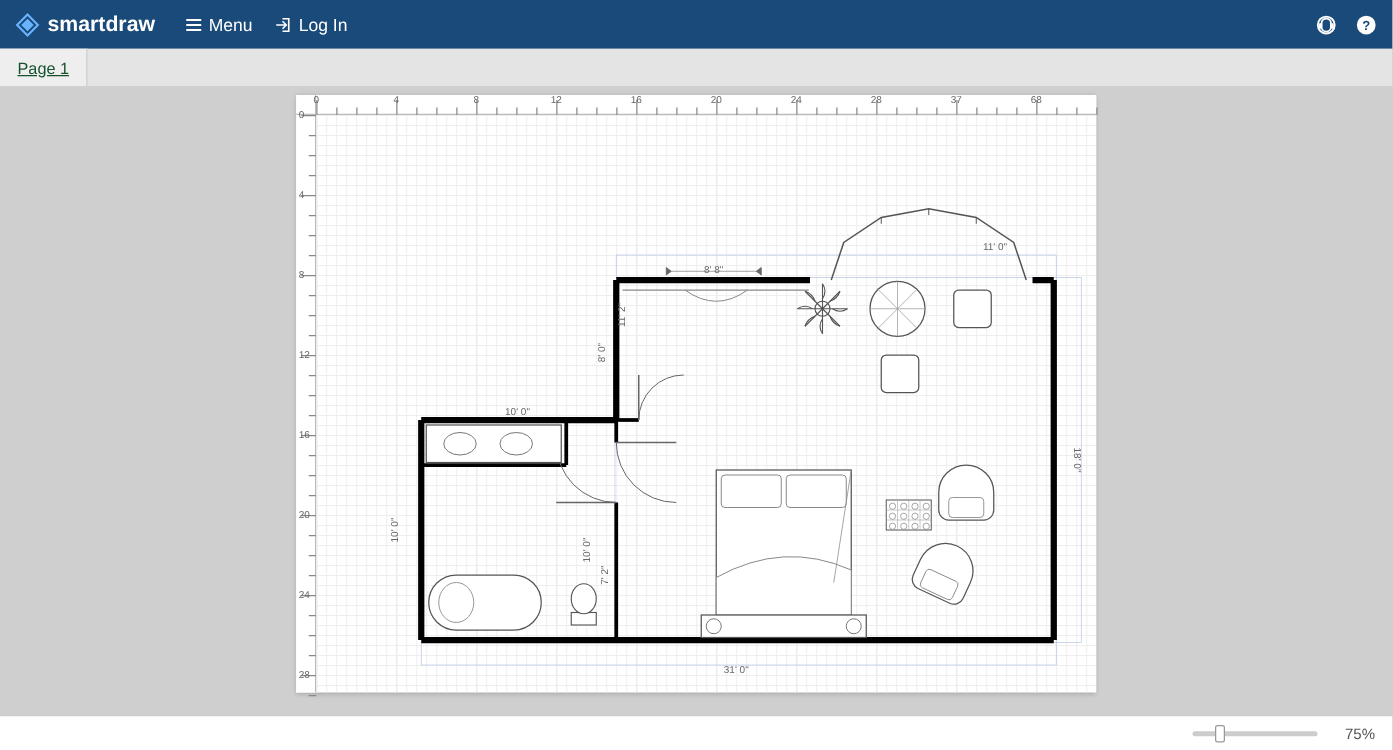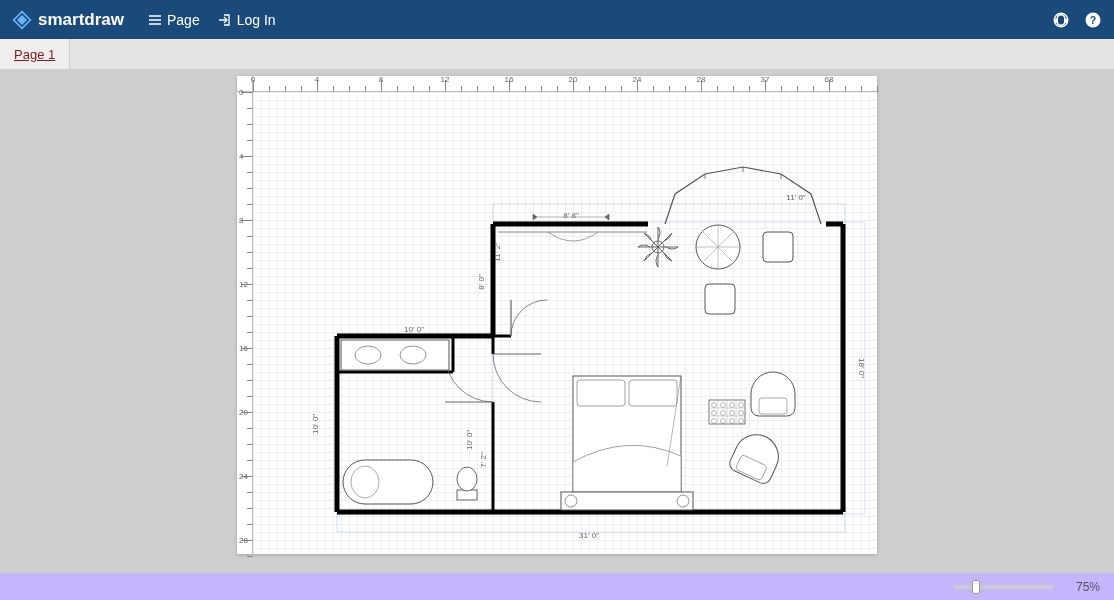--- a/index.html
+++ b/index.html
@@ -5,21 +5,21 @@
   * { box-sizing: border-box; margin: 0; padding: 0; }
   body { font-family: -apple-system, BlinkMacSystemFont, "Segoe UI", Arial, sans-serif; background: #cfcfcf; width: 1114px; height: 600px; overflow: hidden; position: relative; }
   .topbar { height: 39px; background: #1a4a7a; display: flex; align-items: center; padding: 0 12px; color: #fff; }
   .brand { display: flex; align-items: center; gap: 6px; font-weight: 600; font-size: 17px; }
   .brand-logo { width: 20px; height: 20px; }
   .menu-btn { margin-left: 24px; display: flex; align-items: center; gap: 5px; cursor: pointer; font-size: 14px; }
   .login-btn { margin-left: 18px; display: flex; align-items: center; gap: 5px; cursor: pointer; font-size: 14px; }
   .topbar-right { margin-left: auto; display: flex; align-items: center; gap: 14px; }
   .topbar-right .icon { width: 18px; height: 18px; cursor: pointer; }
   .tabbar { height: 30px; background: #e4e4e4; display: flex; align-items: stretch; }
-  .tab { padding: 0 14px; display: flex; align-items: center; font-size: 13px; color: #7f1d1d; background: #eee; border-right: 1px solid #ccc; text-decoration: underline; }
+  .tab { padding: 0 14px; display: flex; align-items: center; font-size: 13px; color: #14532d; background: #eee; border-right: 1px solid #ccc; text-decoration: underline; }
   .workspace { position: absolute; top: 69px; bottom: 0; left: 0; right: 0; background: #cfcfcf; }
   .canvas { position: absolute; left: 237px; top: 7px; width: 640px; height: 478px; background: #fff; box-shadow: 0 1px 4px rgba(0,0,0,0.2); }
   .ruler-h { position: absolute; left: 16px; top: 0; right: 0; height: 16px; background: #fff; border-bottom: 1px solid #bbb; }
   .ruler-v { position: absolute; left: 0; top: 16px; bottom: 0; width: 16px; background: #fff; border-right: 1px solid #bbb; }
   .ruler-corner { position: absolute; left:0; top:0; width:16px; height:16px; background:#fff; border-right:1px solid #bbb; border-bottom:1px solid #bbb;}
   .ruler-h .tick, .ruler-v .tick { position: absolute; background: #888; }
   .ruler-h .tick { top: 10px; width: 1px; height: 6px; }
   .ruler-h .tick.major { top: 4px; height: 12px; }
   .ruler-h .lbl { position: absolute; top: -1px; font-size: 8px; color: #666; transform: translateX(-50%); }
   .ruler-v .tick { left: 10px; height: 1px; width: 6px; }
@@ -27,41 +27,41 @@
   .ruler-v .lbl { position: absolute; left: 2px; font-size: 8px; color: #666; transform: translateY(-50%); }
   .grid { position: absolute; left: 16px; top: 16px; right: 0; bottom: 0; background:
     linear-gradient(#eee 1px, transparent 1px) 0 0 / 8px 8px,
     linear-gradient(90deg, #eee 1px, transparent 1px) 0 0 / 8px 8px,
     linear-gradient(#ddd 1px, transparent 1px) 0 0 / 64px 64px,
     linear-gradient(90deg, #ddd 1px, transparent 1px) 0 0 / 64px 64px;
   }
   .plan { position: absolute; left: 16px; top: 16px; right:0; bottom:0; }
   .plan svg { width: 100%; height: 100%; }
   .dim-label { font-size: 8px; fill: #666; font-family: Arial; }
-  .footer { position: absolute; bottom: 0; left: 0; right: 0; height: 28px; background: #c4b5fd; border-top: 1px solid #ccc; display: flex; align-items: center; justify-content: flex-end; padding: 0 14px; gap: 12px; }
+  .footer { position: absolute; bottom: 0; left: 0; right: 0; height: 28px; background: #ffffff; border-top: 1px solid #ccc; display: flex; align-items: center; justify-content: flex-end; padding: 0 14px; gap: 12px; }
   .zoom-slider { width: 100px; height: 4px; background: #ccc; border-radius: 2px; position: relative; cursor: pointer; }
   .zoom-thumb { position: absolute; left: 18px; top: -5px; width: 8px; height: 14px; background: #fff; border: 1px solid #999; border-radius: 2px; }
   .zoom-val { font-size: 12px; color: #555; min-width: 34px; text-align: right; }
 </style>
 </head>
 <body>
 
 <div class="topbar">
   <div class="brand">
     <svg class="brand-logo" viewBox="0 0 24 24">
       <polygon points="12,2 22,12 12,22 2,12" fill="none" stroke="#6ab3ff" stroke-width="2"></polygon>
       <polygon points="12,6 18,12 12,18 6,12" fill="#6ab3ff"></polygon>
     </svg>
     <span>smartdraw</span>
   </div>
   <div class="menu-btn">
     <svg width="14" height="14" viewBox="0 0 14 14">
         <path d="M1 3h12M1 7h12M1 11h12" stroke="#fff" stroke-width="1.5"></path>
       </svg>
-    <span>Page</span>
+    <span>Menu</span>
   </div>
   <div class="login-btn">
     <svg width="14" height="14" viewBox="0 0 14 14">
         <path d="M6 2h5v10H6M1 7h7M6 4l3 3-3 3" stroke="#fff" stroke-width="1.3" fill="none"></path>
       </svg>
     <span>Log In</span>
   </div>
   <div class="topbar-right">
     <svg class="icon" viewBox="0 0 24 24">
         <circle cx="12" cy="12" r="9" fill="none" stroke="#fff" stroke-width="2"></circle>

